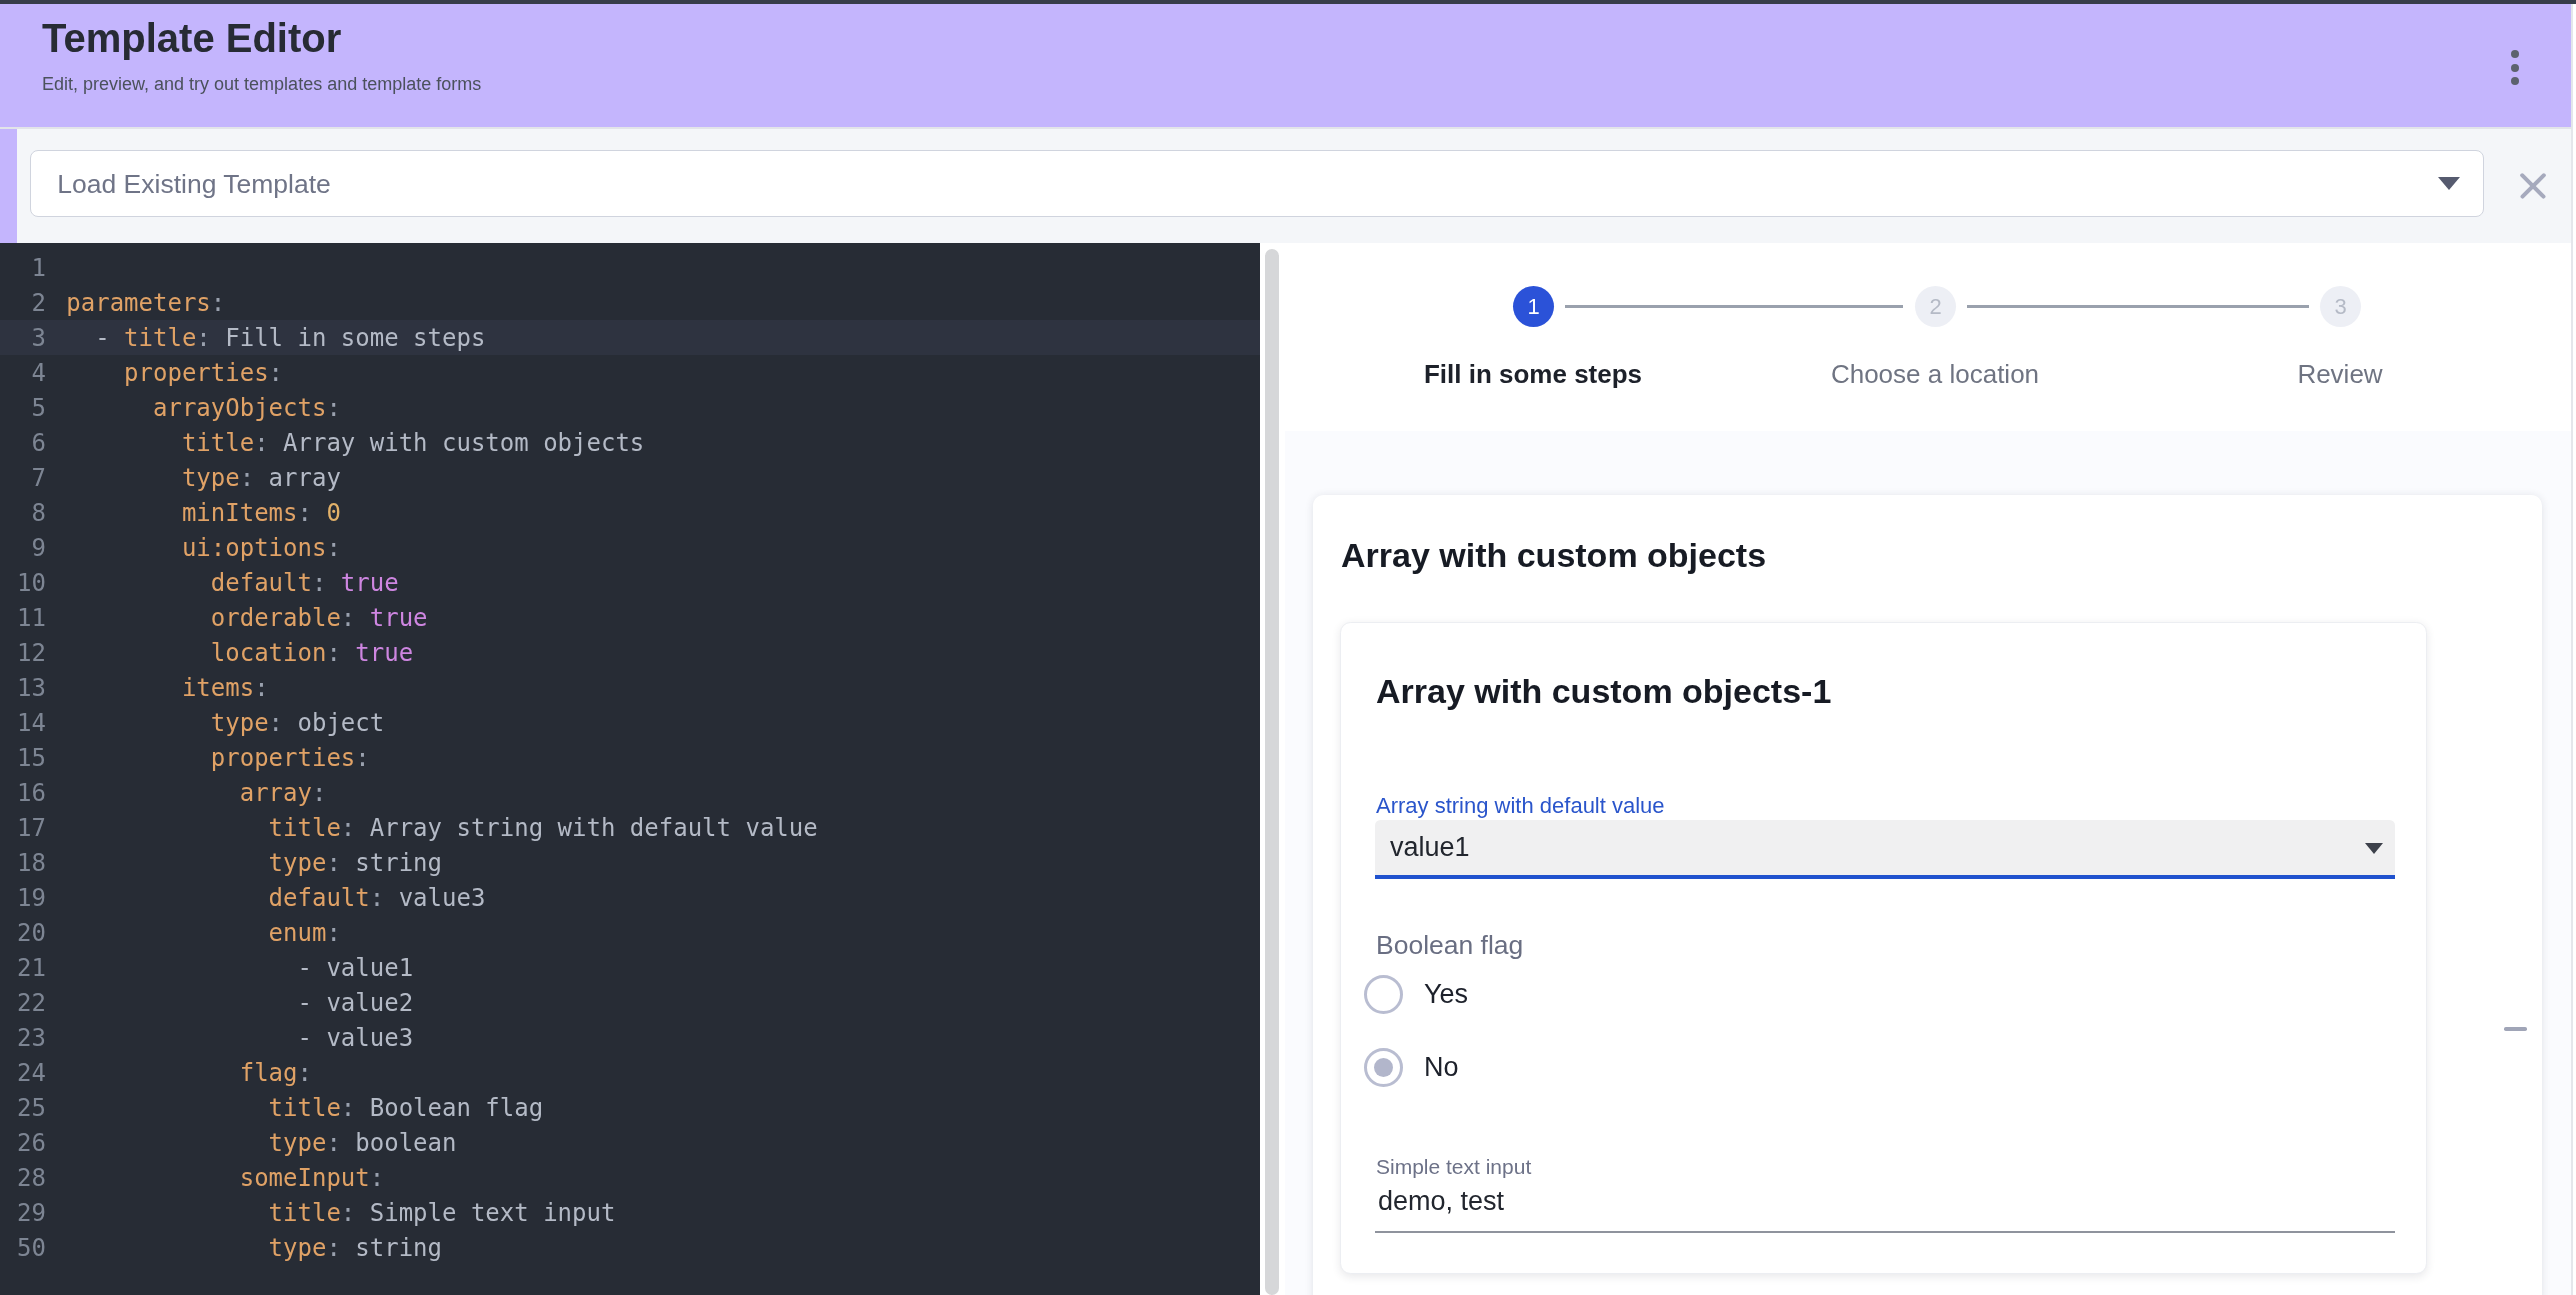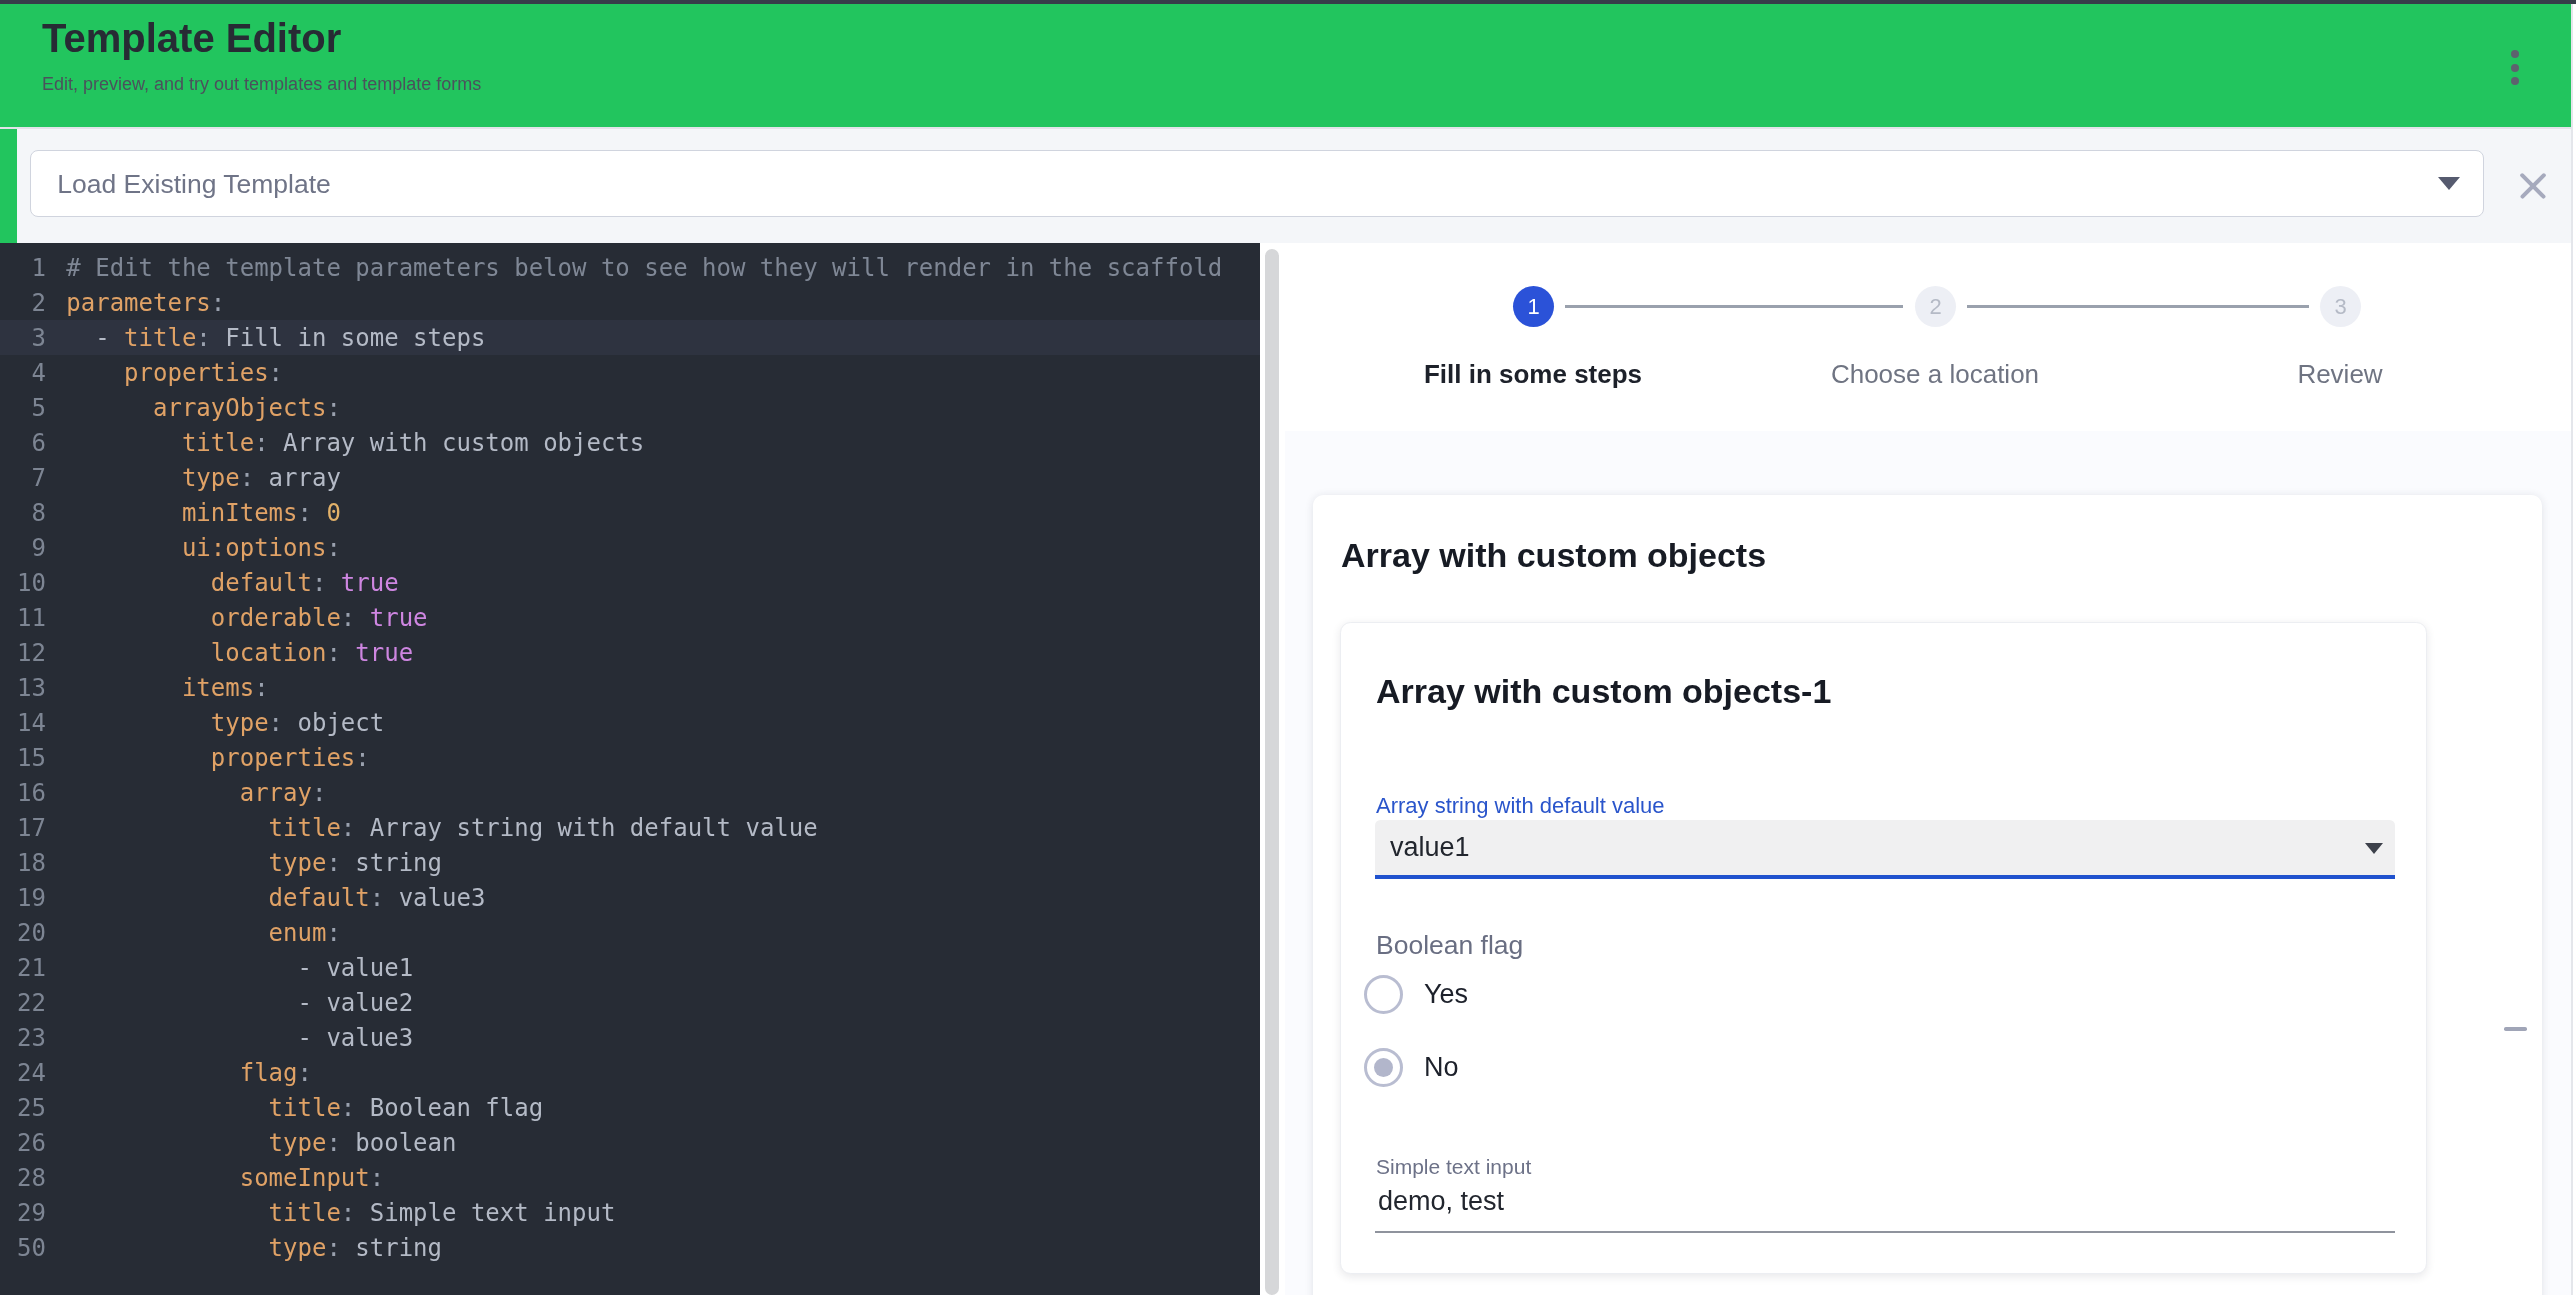--- a/index.html
+++ b/index.html
@@ -1,16 +1,16 @@
 <!DOCTYPE html>
 <html style="font-size:14px"><head>
 <meta charset="utf-8">
 <style>
   html,body{margin:0;padding:0;background:#fff;}
-  .app{position:relative;width:2576px;height:1295px;background:#22c55e;overflow:hidden;
+  .app{position:relative;width:2576px;height:1295px;background:#c4b5fd;overflow:hidden;
        font-family:"Liberation Sans",sans-serif;color:#22262e;}
   .top-border{position:absolute;left:0;top:0;width:100%;height:3.5px;background:#373d49;z-index:50;}
 
   
   .page-title{position:absolute;left:42px;top:16px;font-size:40px;font-weight:700;color:#272b34;}
   .page-subtitle{position:absolute;left:42px;top:74px;font-size:18px;color:#4b515c;}
   .kebab{position:absolute;left:2489px;top:35px;width:51px;height:65px;display:flex;flex-direction:column;
          align-items:center;justify-content:center;gap:5.3px;background:none;border:none;cursor:pointer;}
   .kebab i{width:8px;height:8px;border-radius:50%;background:#5d626e;display:block;}
   .header-divider{position:absolute;left:0;top:127px;width:100%;height:1.8px;background:#e2e4e9;}
@@ -122,21 +122,20 @@
     <button class="clear-x">
       <i></i>
       <i></i>
     </button>
   </div>
 
   <div class="editor">
     <div id="code-lines">
         <div class="cl">
           <span class="ln">1</span>
-          <span class="ct"><span class="tk-c"># Edit the template parameters below to see how they will render in the scaffold</span></span>
         </div>
         <div class="cl">
           <span class="ln">2</span>
           <span class="ct"><span class="tk-k">parameters</span><span class="tk-p">:</span></span>
         </div>
         <div class="cl active">
           <span class="ln">3</span>
           <span class="ct"><span class="tk-s">  - </span><span class="tk-k">title</span><span class="tk-p">:</span><span class="tk-s"> Fill in some steps</span></span>
         </div>
         <div class="cl">

